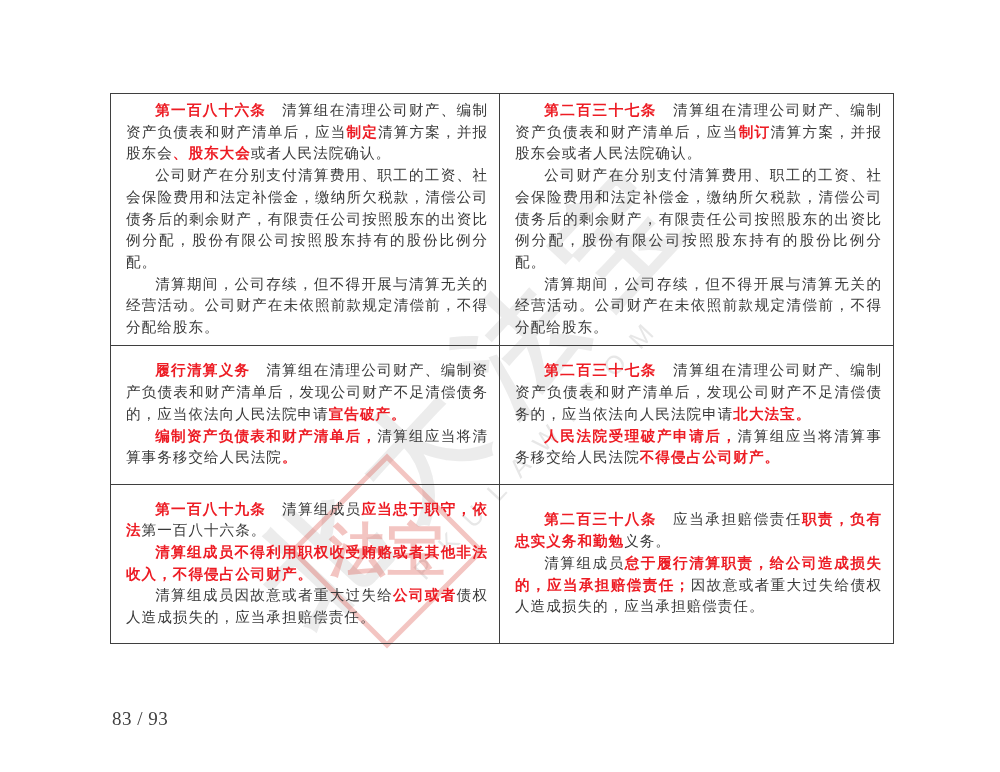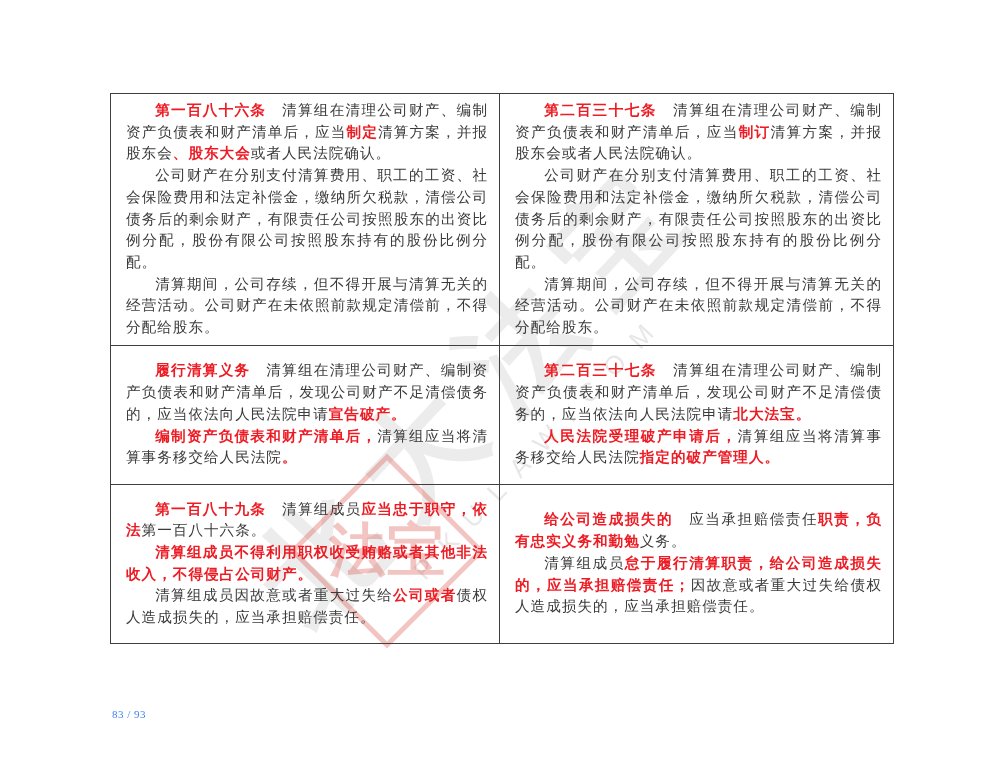--- a/index.html
+++ b/index.html
@@ -112,23 +112,23 @@
     color: var(--red, #ed1c24);
     font-weight: bold;
   }
 
   
   .page-number {
     position: absolute;
     left: 112px;
     top: 708px;
     z-index: 1;
-    font-size: 11px;
+    font-size: 19px;
     letter-spacing: 0.5px;
-    color: #3b82f6;
+    color: #404040;
   }
 </style>
 </head>
 <body>
 
 <div class="page">
 
   <div class="watermark-layer">
     <div class="wm-main">北大法宝</div>
     <div class="wm-letters">PKULAW.COM</div>
@@ -156,31 +156,31 @@
               <p class="para"><span class="seg">清算期间，公司存续，但不得开展与清算无关的经营活动。公司财产在未依照前款规定清偿前，不得分配给股东。</span></p>
             </td>
         </tr>
         <tr class="row-2">
           <td>
               <p class="para"><span class="seg red">履行清算义务</span><span class="seg">　清算组在清理公司财产、编制资产负债表和财产清单后，发现公司财产不足清偿债务的，应当依法向人民法院申请</span><span class="seg red">宣告破产。</span></p>
               <p class="para"><span class="seg red">编制资产负债表和财产清单后，</span><span class="seg">清算组应当将清算事务移交给人民法院</span><span class="seg red">。</span></p>
             </td>
           <td>
               <p class="para"><span class="seg red">第二百三十七条</span><span class="seg">　清算组在清理公司财产、编制资产负债表和财产清单后，发现公司财产不足清偿债务的，应当依法向人民法院申请</span><span class="seg red">北大法宝。</span></p>
-              <p class="para"><span class="seg red">人民法院受理破产申请后，</span><span class="seg">清算组应当将清算事务移交给人民法院</span><span class="seg red">指定的破产管理人。</span></p>
+              <p class="para"><span class="seg red">人民法院受理破产申请后，</span><span class="seg">清算组应当将清算事务移交给人民法院</span><span class="seg red">不得侵占公司财产。</span></p>
             </td>
         </tr>
         <tr class="row-3">
           <td>
               <p class="para"><span class="seg red">第一百八十九条</span><span class="seg">　清算组成员</span><span class="seg red">应当忠于职守，依法</span><span class="seg">第一百八十六条。</span></p>
               <p class="para"><span class="seg red">清算组成员不得利用职权收受贿赂或者其他非法收入，不得侵占公司财产。</span></p>
               <p class="para"><span class="seg">清算组成员因故意或者重大过失给</span><span class="seg red">公司或者</span><span class="seg">债权人造成损失的，应当承担赔偿责任。</span></p>
             </td>
           <td>
-              <p class="para"><span class="seg red">给公司造成损失的</span><span class="seg">　应当承担赔偿责任</span><span class="seg red">职责，负有忠实义务和勤勉</span><span class="seg">义务。</span></p>
+              <p class="para"><span class="seg red">第二百三十八条</span><span class="seg">　应当承担赔偿责任</span><span class="seg red">职责，负有忠实义务和勤勉</span><span class="seg">义务。</span></p>
               <p class="para"><span class="seg">清算组成员</span><span class="seg red">怠于履行清算职责，给公司造成损失的，应当承担赔偿责任；</span><span class="seg">因故意或者重大过失给债权人造成损失的，应当承担赔偿责任。</span></p>
             </td>
         </tr>
       </tbody>
     </table>
   </div>
 
   <div class="page-number">83 / 93</div>
 
 </div>

